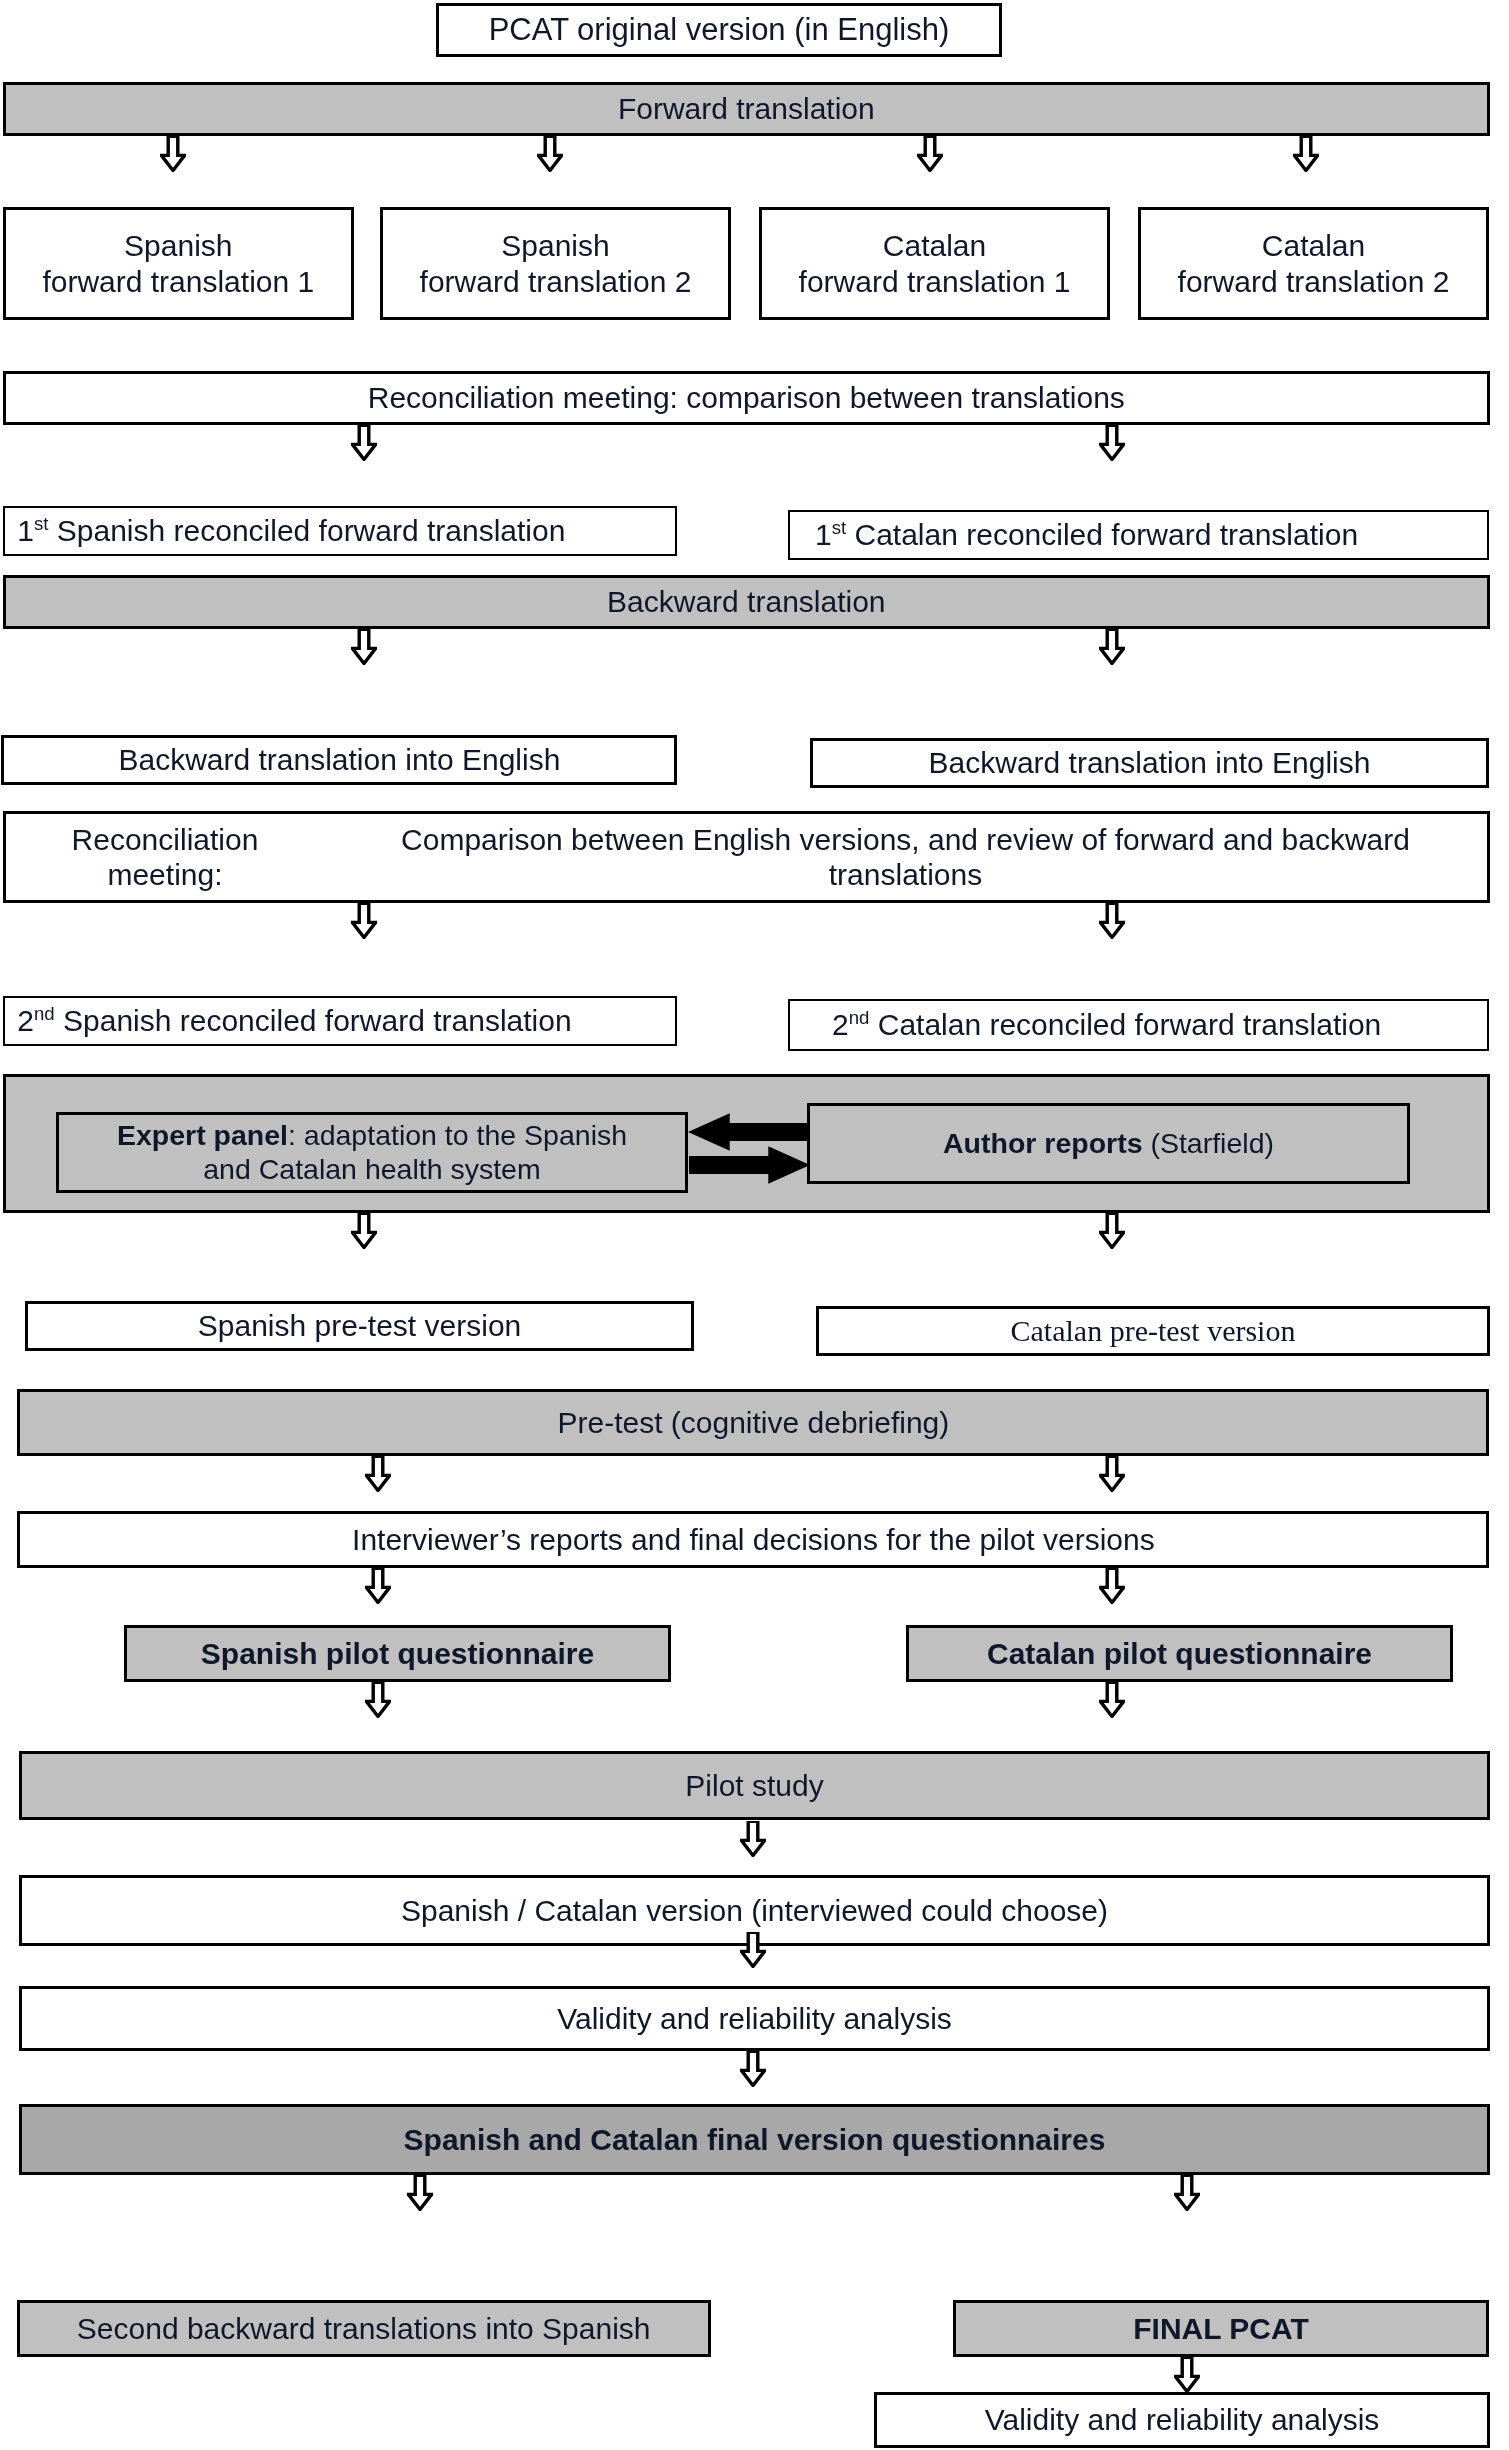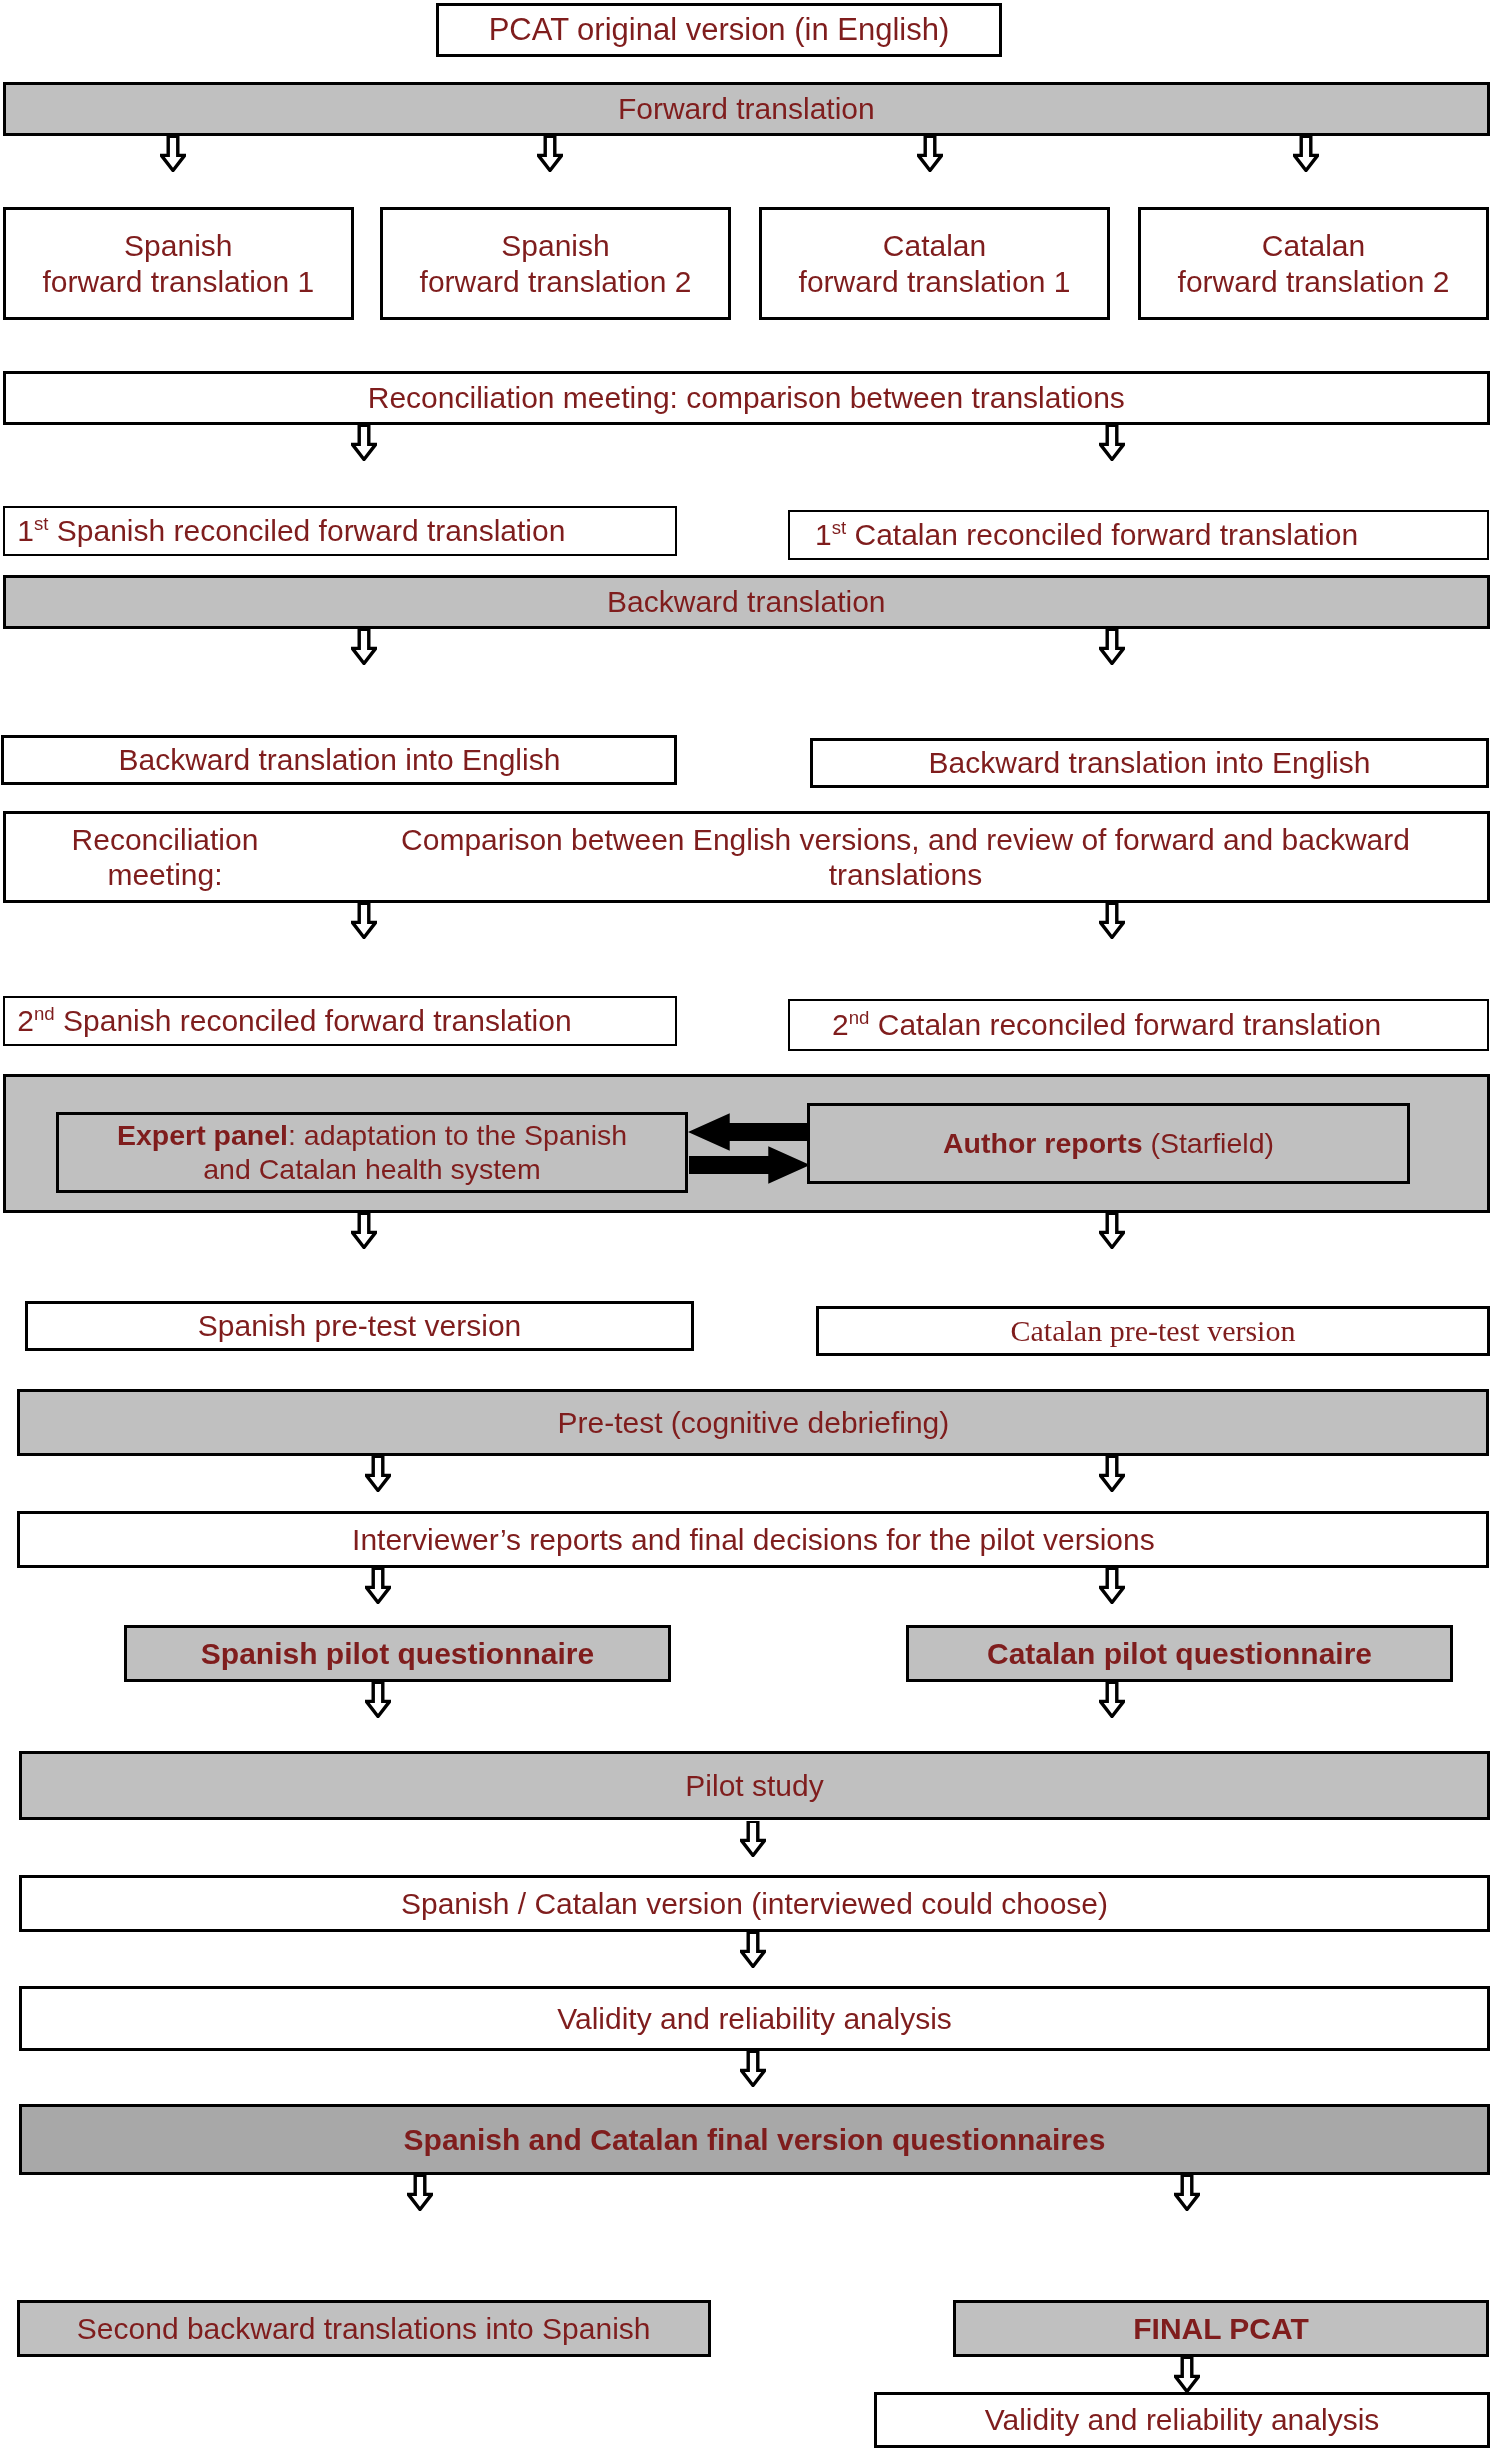--- a/index.html
+++ b/index.html
@@ -20,21 +20,21 @@
   .box {
     position: absolute;
     box-sizing: border-box;
     border: 3.5px solid #000000;
     background: #ffffff;
     display: flex;
     align-items: center;
     justify-content: center;
     text-align: center;
     line-height: 1.18;
-    color: #7f1d1d;
+    color: #0f172a;
     font-size: 30px;
   }
   .box.grey   { background: #c0c0c0; }
   .box.grey2  { background: #a8a8a8; }
   .box.thin   { border-width: 2.8px; }
   .box .txt { padding: 0 7px; display: block; }
   .bold { font-weight: bold; }
   sup {
     font-size: 0.62em;
     vertical-align: super;
@@ -257,21 +257,21 @@
   <div class="box grey" style="left:19px; top:1751px; width:1471px; height:69px;">
     <span class="txt">Pilot study</span>
   </div>
 
   <div class="arrow-down" style="left:740px; top:1821px;">
     <svg width="26" height="36" viewBox="0 0 38 52">
         <path d="M12 0 L12 28 L2 28 L19 50 L36 28 L26 28 L26 0 Z" fill="#ffffff" stroke="#000000" stroke-width="5"></path>
       </svg>
   </div>
 
-  <div class="box" style="left:19px; top:1875px; width:1471px; height:57px;">
+  <div class="box" style="left:19px; top:1875px; width:1471px; height:71px;">
     <span class="txt">Spanish / Catalan version (interviewed could choose)</span>
   </div>
 
   <div class="arrow-down" style="left:740px; top:1932px;">
     <svg width="26" height="36" viewBox="0 0 38 52">
         <path d="M12 0 L12 28 L2 28 L19 50 L36 28 L26 28 L26 0 Z" fill="#ffffff" stroke="#000000" stroke-width="5"></path>
       </svg>
   </div>
 
   <div class="box" style="left:19px; top:1986px; width:1471px; height:65px;">

